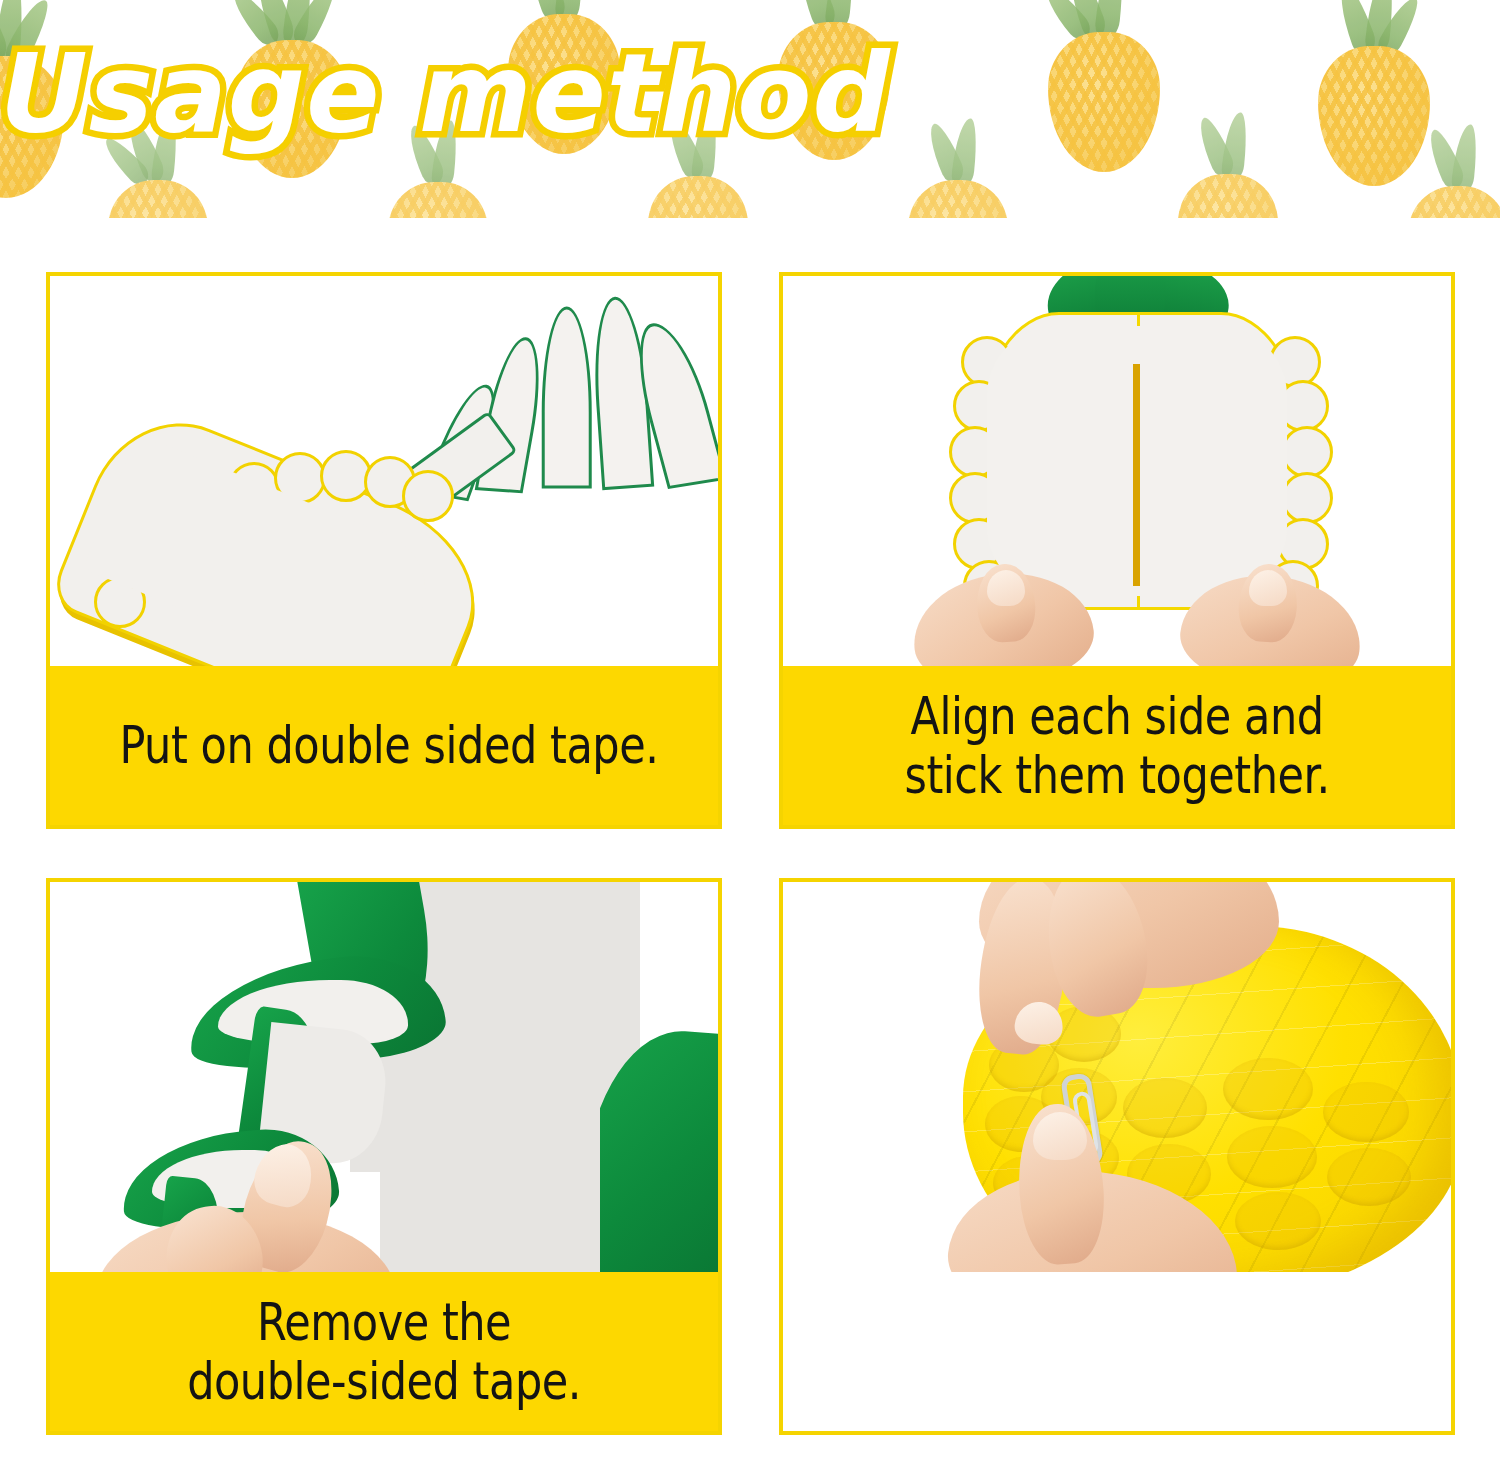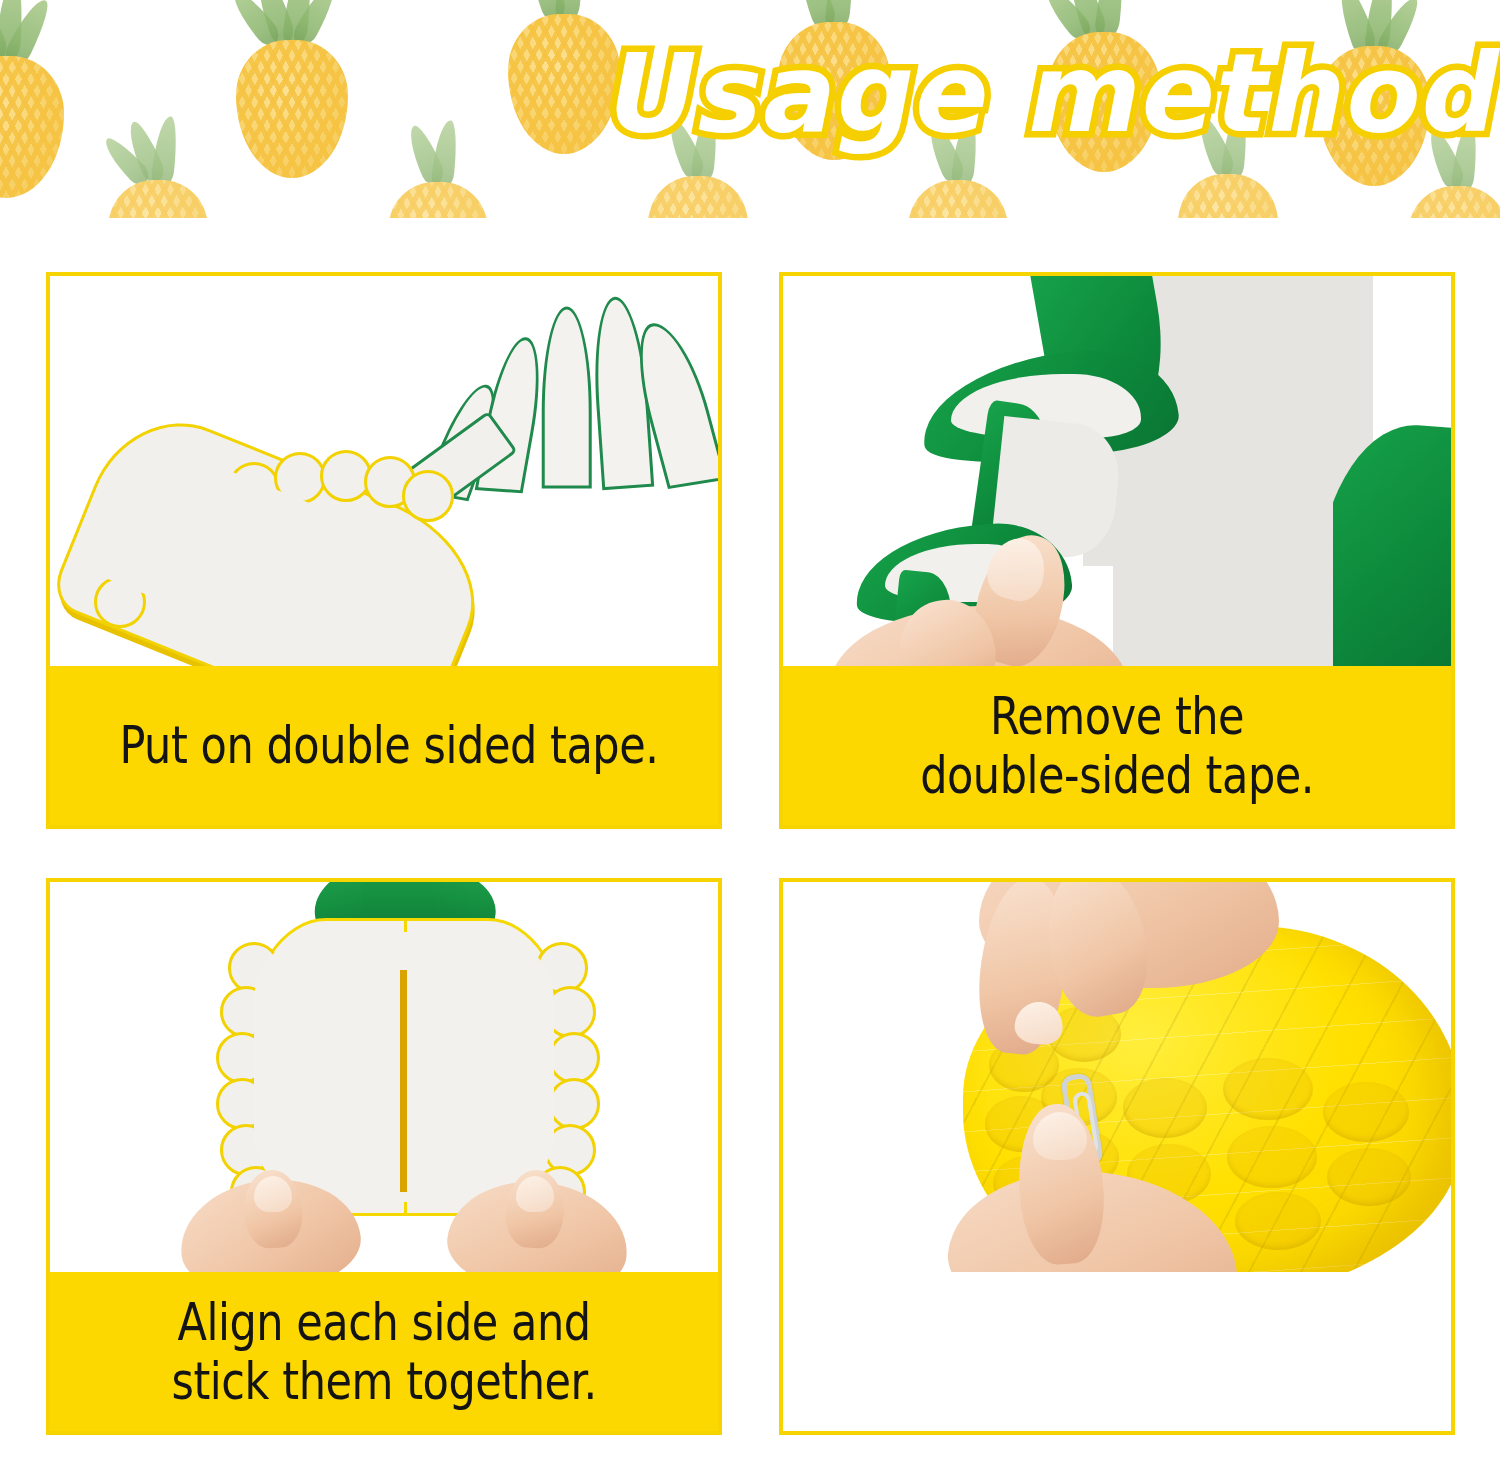--- a/index.html
+++ b/index.html
@@ -36,21 +36,21 @@
   }
   .pine .leaf{
     position:absolute;
     background:linear-gradient(180deg,#9ec27a 0%,#7fae5e 70%,#6f9e50 100%);
     border-radius:60% 40% 55% 45% / 80% 75% 25% 20%;
     opacity:.85;
   }
 
   .title-wrap{
     position:absolute;left:0;top:24px;width:1500px;height:140px;
-    display:flex;align-items:center;justify-content:flex-end;
+    display:flex;align-items:center;justify-content:flex-start;
     z-index:5;
   }
   .title{
     font-family:"DejaVu Sans", sans-serif;
     font-size:108px;
     font-weight:bold;
     font-style:italic;
     letter-spacing:1px;
     color:#ffffff;
     -webkit-text-stroke:13px #f5cf00;
@@ -314,50 +314,20 @@
       <div class="p1-scallop" style="left:134px;top:204px;"></div>
       <div class="p1-scallop" style="left:178px;top:186px;"></div>
       <div class="p1-scallop" style="left:224px;top:176px;"></div>
       <div class="p1-scallop" style="left:270px;top:174px;"></div>
       <div class="p1-scallop" style="left:314px;top:180px;"></div>
       <div class="p1-scallop" style="left:352px;top:194px;"></div>
       <div class="card" style="left:48px;top:214px;width:330px;height:146px;background:#f2f0ed;transform:rotate(22deg);border-radius:30px 60px 10px 10px;"></div>
     </div>
     <div class="caption left-align">
       <div class="caption-text">Put on double sided tape.</div>
-    </div>
-  </div>
-
-  <div class="step">
-    <div class="photo">
-
-      <div class="p2-white" style="left:300px;top:-10px;width:290px;height:300px;background:#e6e4e1;border-radius:0 0 30px 0;"></div>
-      <div class="p2-leafbig" style="left:262px;top:-22px;width:120px;height:200px;border-radius:0 0 70% 0;transform:rotate(-10deg);"></div>
-      <div class="p2-leafbig" style="left:536px;top:148px;width:150px;height:260px;border-radius:60% 0 0 0;transform:rotate(4deg);"></div>
-      <div class="p2-white" style="left:330px;top:120px;width:220px;height:280px;background:#e6e4e1;"></div>
-
-      <div class="p2-leafbig" style="left:138px;top:78px;width:256px;height:104px;border-radius:66% 40% 30% 48% / 80% 74% 30% 26%;transform:rotate(-6deg);"></div>
-      <div class="p2-white" style="left:168px;top:98px;width:190px;height:64px;border-radius:60% 36% 26% 44% / 74% 70% 30% 28%;background:#f2f0ed;"></div>
-      <div class="p2-leafbig" style="left:196px;top:128px;width:74px;height:148px;border-radius:10% 60% 10% 10%;transform:rotate(8deg);"></div>
-      <div class="p2-white" style="left:214px;top:146px;width:120px;height:134px;background:#edebe8;border-radius:0 40% 40% 0;transform:rotate(6deg);"></div>
-
-      <div class="p2-leafbig" style="left:72px;top:250px;width:216px;height:96px;border-radius:64% 36% 30% 50% / 78% 72% 32% 26%;transform:rotate(-4deg);"></div>
-      <div class="p2-white" style="left:102px;top:268px;width:156px;height:58px;border-radius:58% 34% 26% 44% / 72% 68% 30% 28%;background:#f2f0ed;"></div>
-      <div class="p2-leafbig" style="left:112px;top:296px;width:56px;height:96px;border-radius:10% 50% 8% 8%;transform:rotate(6deg);"></div>
-
-      <div class="hand" style="left:46px;top:330px;width:300px;height:140px;"></div>
-      <div class="finger" style="left:196px;top:258px;width:84px;height:132px;transform:rotate(16deg);"></div>
-      <div class="nail" style="left:206px;top:262px;width:56px;height:62px;transform:rotate(16deg);"></div>
-      <div class="finger" style="left:116px;top:324px;width:96px;height:100px;transform:rotate(-8deg);"></div>
-    </div>
-    <div class="caption">
-      <div>
-        <div class="caption-text">Remove the</div>
-        <div class="caption-text">double-sided tape.</div>
-      </div>
     </div>
   </div>
 
   <div class="step">
     <div class="photo">
 
       <div class="p3-leaf" style="left:262px;top:-14px;width:92px;height:58px;border-radius:60% 10% 40% 10% / 70% 20% 50% 20%;transform:rotate(-12deg);"></div>
       <div class="p3-leaf" style="left:348px;top:-14px;width:100px;height:56px;border-radius:10% 60% 10% 40% / 20% 70% 20% 50%;transform:rotate(10deg);"></div>
       <div class="p3-leaf" style="left:312px;top:-20px;width:70px;height:62px;border-radius:50% 50% 20% 20%;"></div>
 
@@ -384,20 +354,50 @@
       <div class="finger" style="left:194px;top:288px;width:58px;height:78px;transform:rotate(-4deg);"></div>
       <div class="nail" style="left:204px;top:294px;width:38px;height:36px;"></div>
       <div class="hand" style="left:398px;top:300px;width:180px;height:110px;transform:rotate(6deg);"></div>
       <div class="finger" style="left:456px;top:288px;width:58px;height:78px;transform:rotate(4deg);"></div>
       <div class="nail" style="left:466px;top:294px;width:38px;height:36px;"></div>
     </div>
     <div class="caption">
       <div>
         <div class="caption-text">Align each side and</div>
         <div class="caption-text">stick them together.</div>
+      </div>
+    </div>
+  </div>
+
+  <div class="step">
+    <div class="photo">
+
+      <div class="p2-white" style="left:300px;top:-10px;width:290px;height:300px;background:#e6e4e1;border-radius:0 0 30px 0;"></div>
+      <div class="p2-leafbig" style="left:262px;top:-22px;width:120px;height:200px;border-radius:0 0 70% 0;transform:rotate(-10deg);"></div>
+      <div class="p2-leafbig" style="left:536px;top:148px;width:150px;height:260px;border-radius:60% 0 0 0;transform:rotate(4deg);"></div>
+      <div class="p2-white" style="left:330px;top:120px;width:220px;height:280px;background:#e6e4e1;"></div>
+
+      <div class="p2-leafbig" style="left:138px;top:78px;width:256px;height:104px;border-radius:66% 40% 30% 48% / 80% 74% 30% 26%;transform:rotate(-6deg);"></div>
+      <div class="p2-white" style="left:168px;top:98px;width:190px;height:64px;border-radius:60% 36% 26% 44% / 74% 70% 30% 28%;background:#f2f0ed;"></div>
+      <div class="p2-leafbig" style="left:196px;top:128px;width:74px;height:148px;border-radius:10% 60% 10% 10%;transform:rotate(8deg);"></div>
+      <div class="p2-white" style="left:214px;top:146px;width:120px;height:134px;background:#edebe8;border-radius:0 40% 40% 0;transform:rotate(6deg);"></div>
+
+      <div class="p2-leafbig" style="left:72px;top:250px;width:216px;height:96px;border-radius:64% 36% 30% 50% / 78% 72% 32% 26%;transform:rotate(-4deg);"></div>
+      <div class="p2-white" style="left:102px;top:268px;width:156px;height:58px;border-radius:58% 34% 26% 44% / 72% 68% 30% 28%;background:#f2f0ed;"></div>
+      <div class="p2-leafbig" style="left:112px;top:296px;width:56px;height:96px;border-radius:10% 50% 8% 8%;transform:rotate(6deg);"></div>
+
+      <div class="hand" style="left:46px;top:330px;width:300px;height:140px;"></div>
+      <div class="finger" style="left:196px;top:258px;width:84px;height:132px;transform:rotate(16deg);"></div>
+      <div class="nail" style="left:206px;top:262px;width:56px;height:62px;transform:rotate(16deg);"></div>
+      <div class="finger" style="left:116px;top:324px;width:96px;height:100px;transform:rotate(-8deg);"></div>
+    </div>
+    <div class="caption">
+      <div>
+        <div class="caption-text">Remove the</div>
+        <div class="caption-text">double-sided tape.</div>
       </div>
     </div>
   </div>
 
   <div class="step">
     <div class="photo">
 
       <div class="p4-ball" style="left:180px;top:44px;width:500px;height:372px;"></div>
       <div class="p4-cell" style="left:206px;top:156px;width:70px;height:54px;"></div>
       <div class="p4-cell" style="left:202px;top:214px;width:72px;height:56px;"></div>

